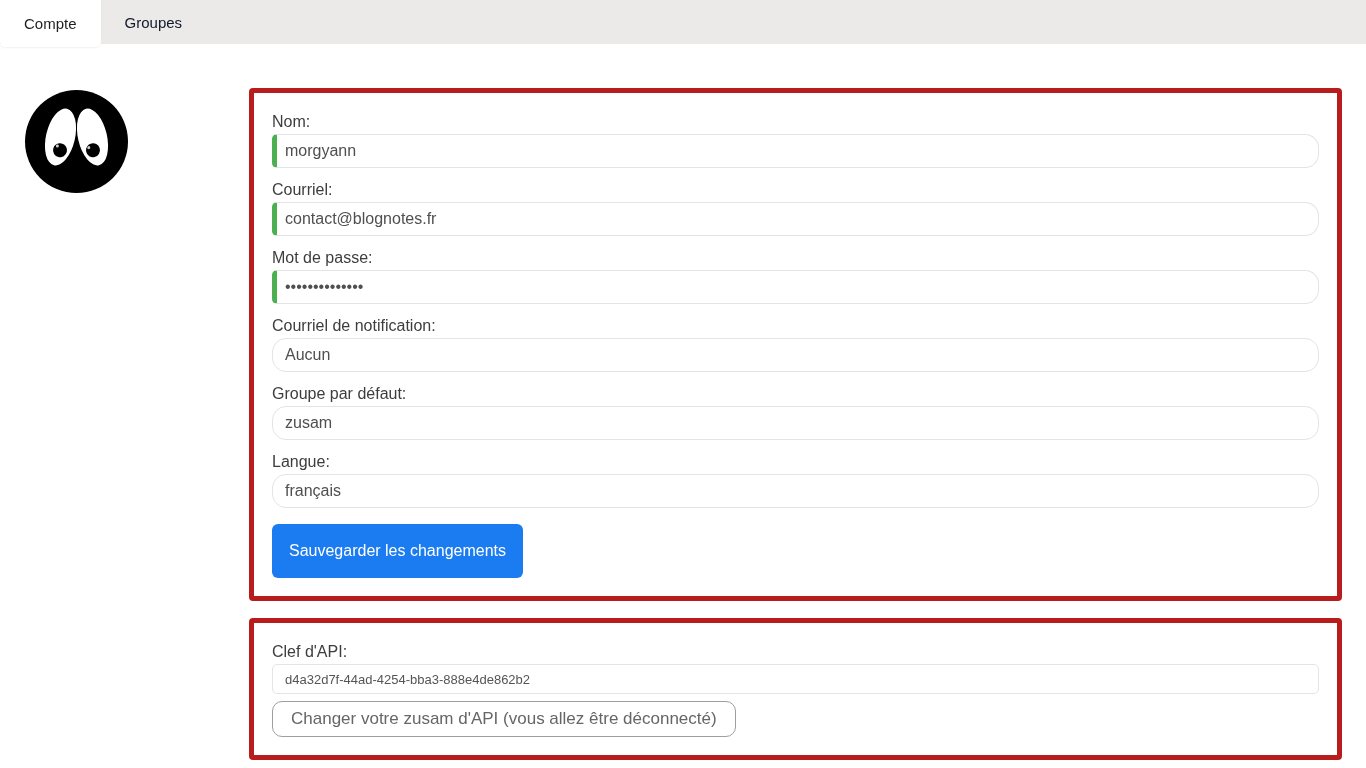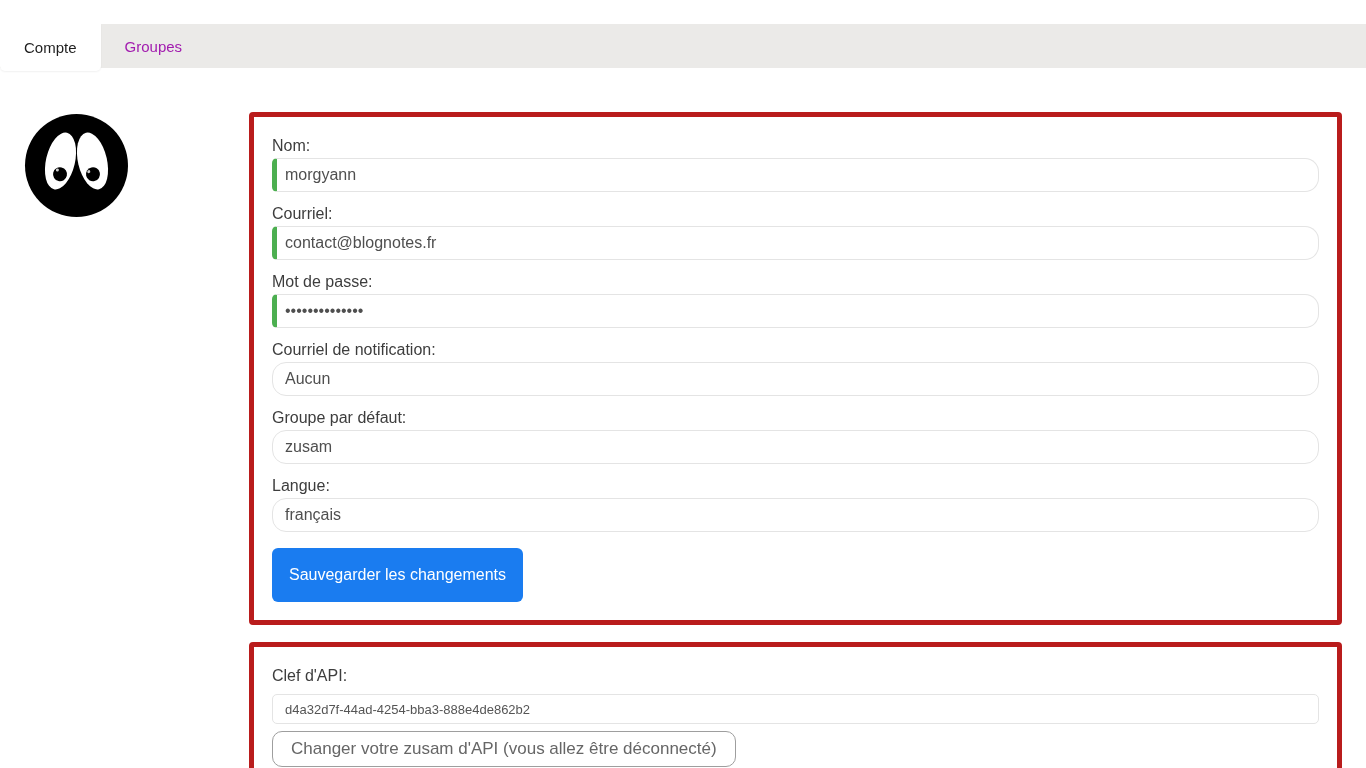--- a/index.html
+++ b/index.html
@@ -10,28 +10,27 @@
     font-family: "Liberation Sans", "DejaVu Sans", sans-serif;
   }
   
   .tabbar {
     position: relative;
     height: 44px;
     background: #ebeae8;
     display: flex;
     align-items: stretch;
     z-index: 2;
-    margin-top: 24px;
   }
   .tab {
     padding: 0 24px;
     display: flex;
     align-items: center;
     font-size: 15px;
-    color: #a21caf;
+    color: #0f172a;
     cursor: pointer;
     white-space: nowrap;
   }
   .tab.active {
     background: #ffffff;
     color: #1f1f1f;
     height: 47px;
     border-radius: 0 0 5px 5px;
     box-shadow: 0 1px 2px rgba(0,0,0,0.06);
   }
@@ -129,21 +128,21 @@
     width: 100%;
     height: 30px;
     border: 1px solid #e4e4e4;
     border-radius: 5px;
     padding: 12px 12px;
     font-size: 13px;
     color: #555555;
     font-family: "Liberation Sans", "DejaVu Sans", sans-serif;
     background: #fff;
     outline: none;
-    margin-top: 6px;
+    margin-top: 0;
   }
   .btn-outline {
     margin-top: 7px;
     background: #fff;
     border: 1px solid #9e9e9e;
     border-radius: 10px;
     color: #666666;
     font-size: 17px;
     padding: 7px 18px;
     cursor: pointer;

